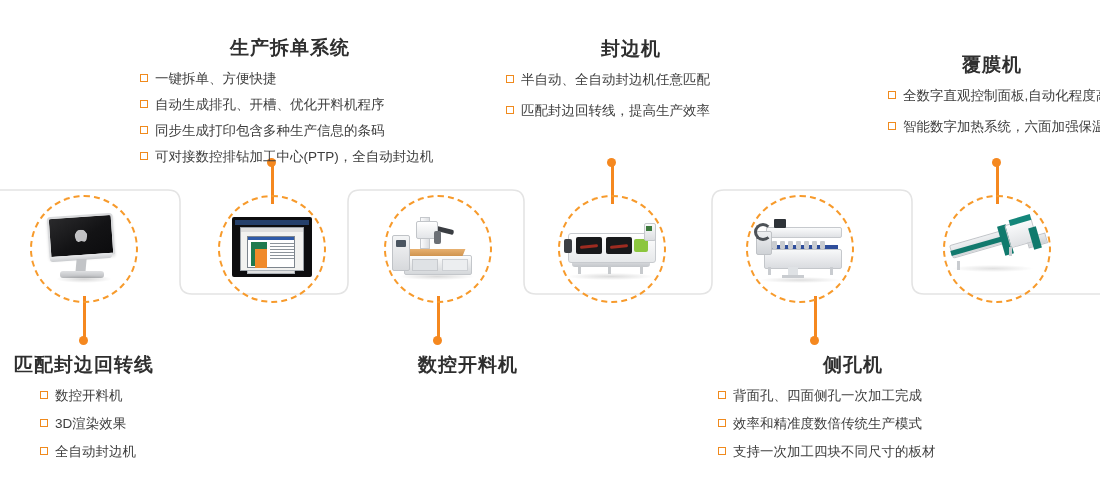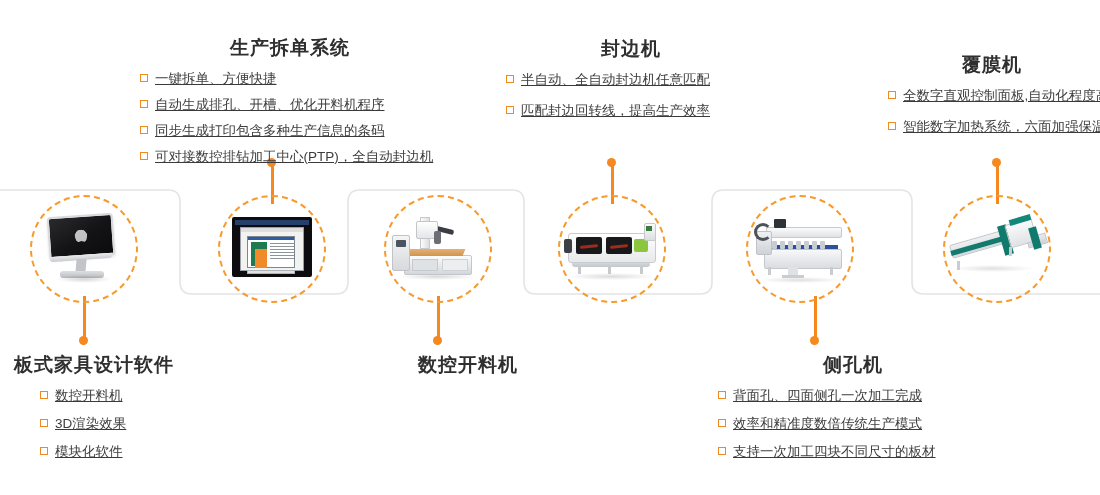--- a/index.html
+++ b/index.html
@@ -20,21 +20,21 @@
   .block{position:absolute;}
   .block-title{
     font-size:19px;
     font-weight:700;
     color:#2f2f2f;
     letter-spacing:1px;
     white-space:nowrap;
     margin:0 0 10px 0;
     line-height:1.1;
   }
-  .bullets{list-style:none;margin:0;padding:0;text-decoration:underline;}
+  .bullets{list-style:none;margin:0;padding:0;}
   .bullets li{
     display:flex;
     align-items:flex-start;
     font-size:13.5px;
     line-height:1.55;
     color:#3d3d3d;
     white-space:nowrap;
     margin-bottom:5px;
   }
   .bullets li:last-child{margin-bottom:0;}
@@ -346,33 +346,33 @@
           <span>全数字直观控制面板,自动化程度高</span>
         </li>
       <li>
           <span class="sq"></span>
           <span>智能数字加热系统，六面加强保温</span>
         </li>
     </ul>
   </div>
 
   <div class="block" style="left:14px;top:355px;width:200px;">
-    <div class="block-title t-left">板式家具设计软件</div>
+    <div class="block-title t-left">匹配封边回转线</div>
     <ul class="bullets" style="margin-top:8px;padding-left:26px;">
       <li style="margin-bottom:7px;">
           <span class="sq"></span>
           <span>数控开料机</span>
         </li>
       <li style="margin-bottom:7px;">
           <span class="sq"></span>
           <span>3D渲染效果</span>
         </li>
       <li>
           <span class="sq"></span>
-          <span>模块化软件</span>
+          <span>全自动封边机</span>
         </li>
     </ul>
   </div>
 
   <div class="block" style="left:328px;top:355px;width:280px;">
     <div class="block-title t-center">数控开料机</div>
   </div>
 
   <div class="block" style="left:718px;top:355px;width:280px;">
     <div class="block-title t-center" style="margin-left:-10px;">侧孔机</div>

